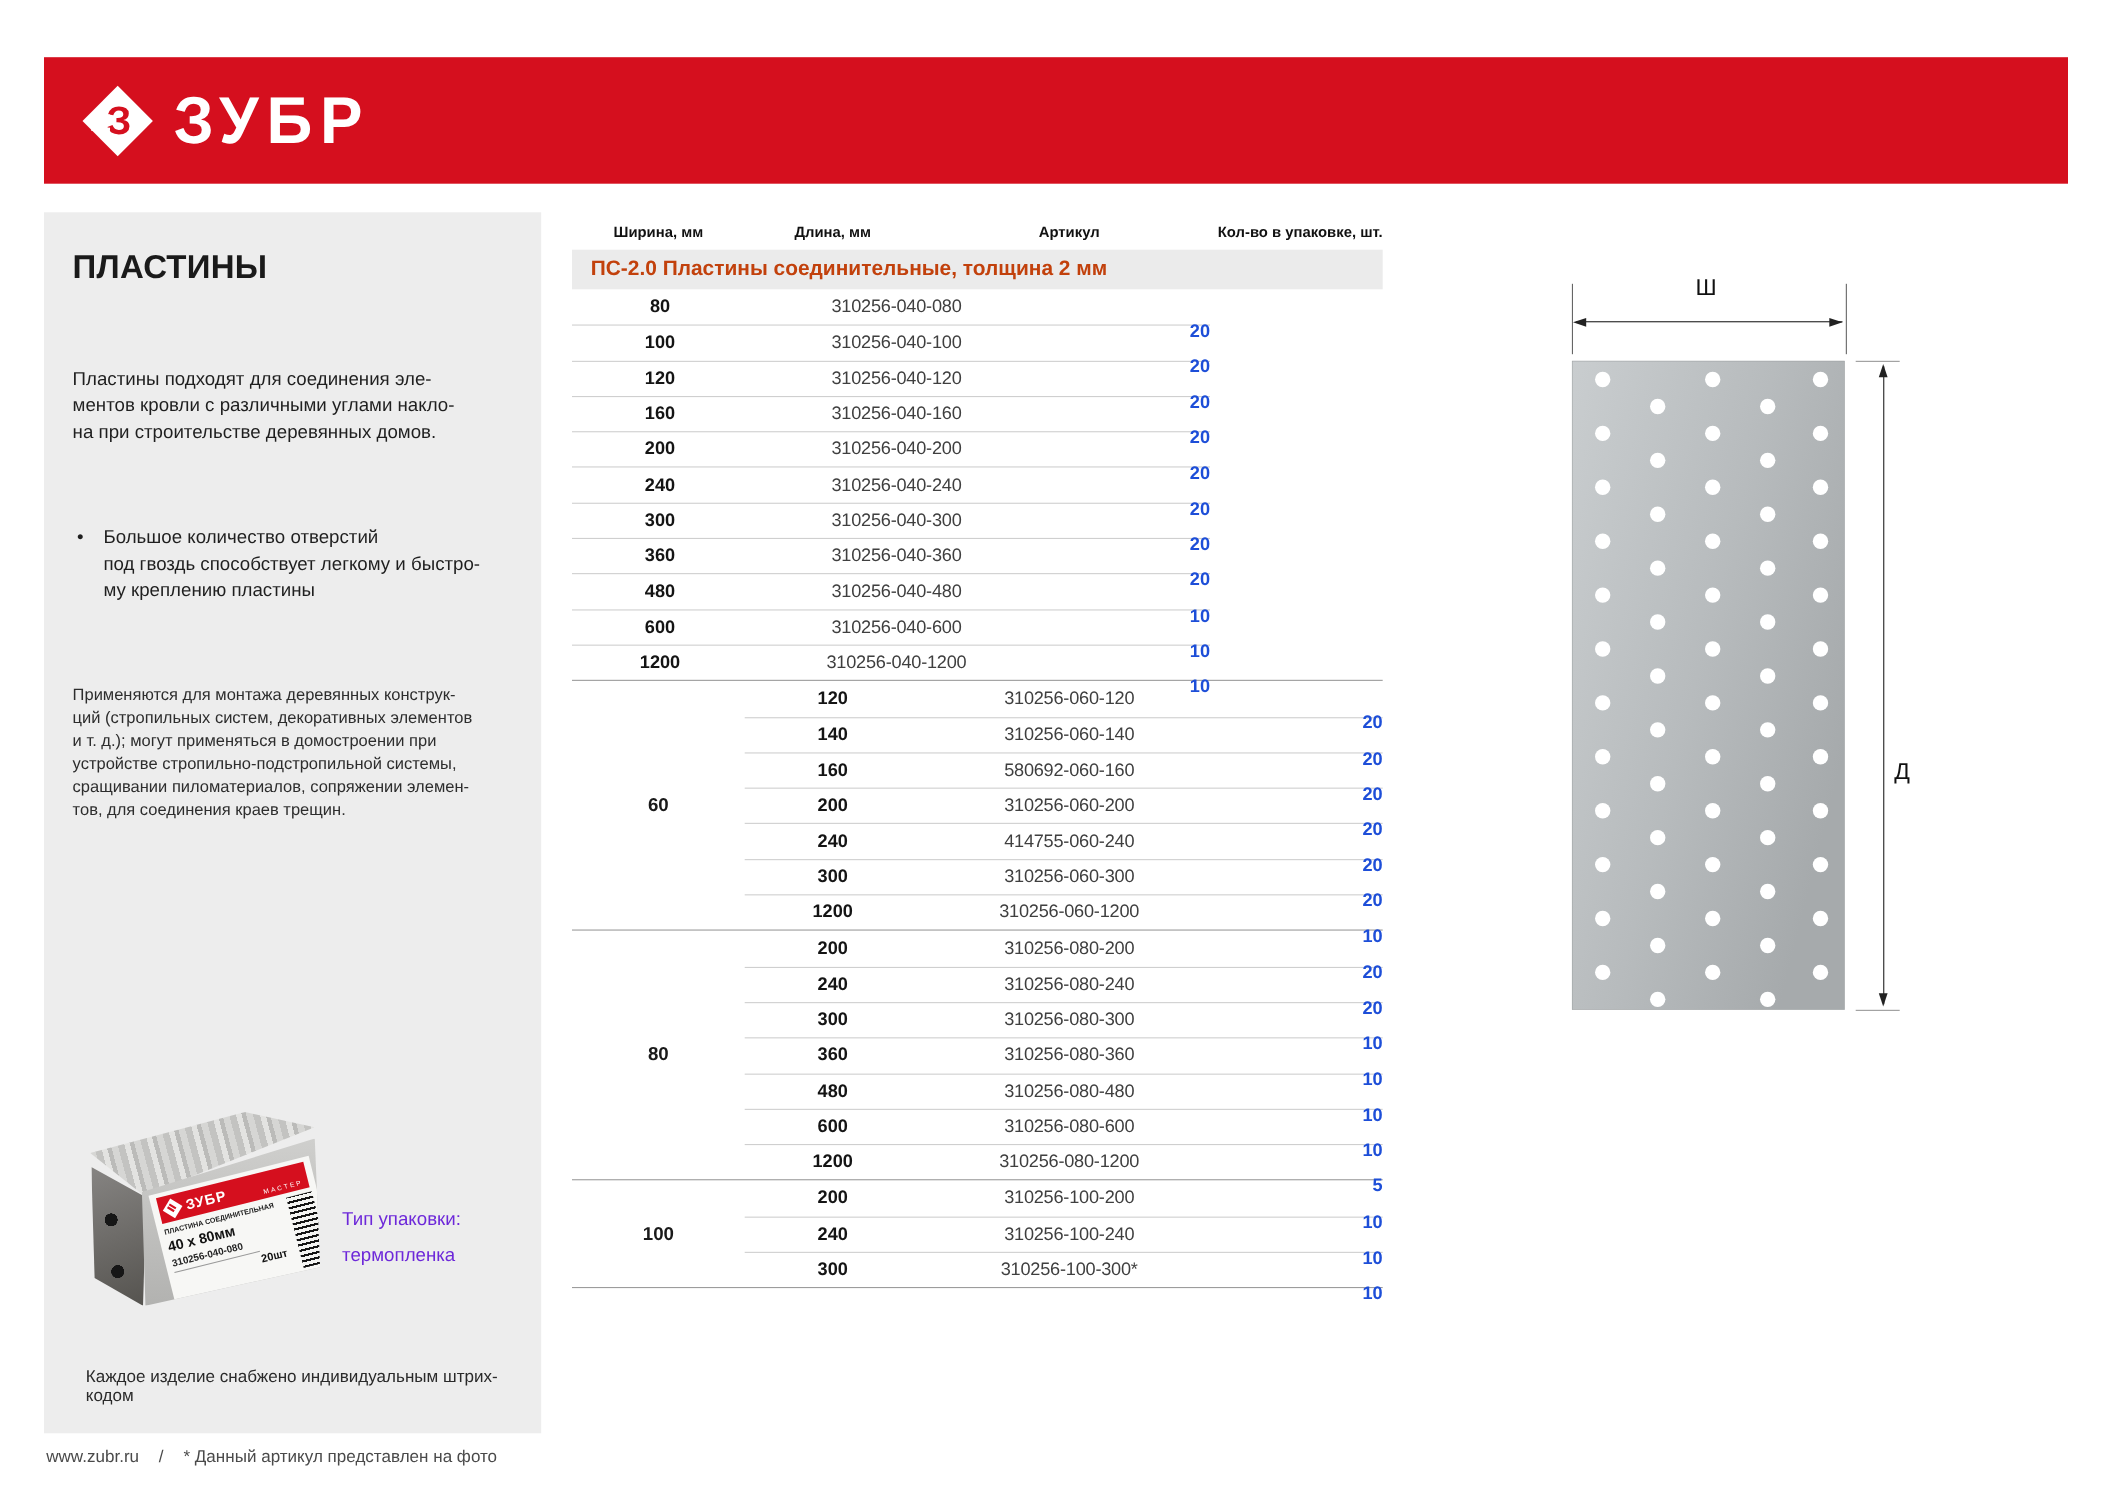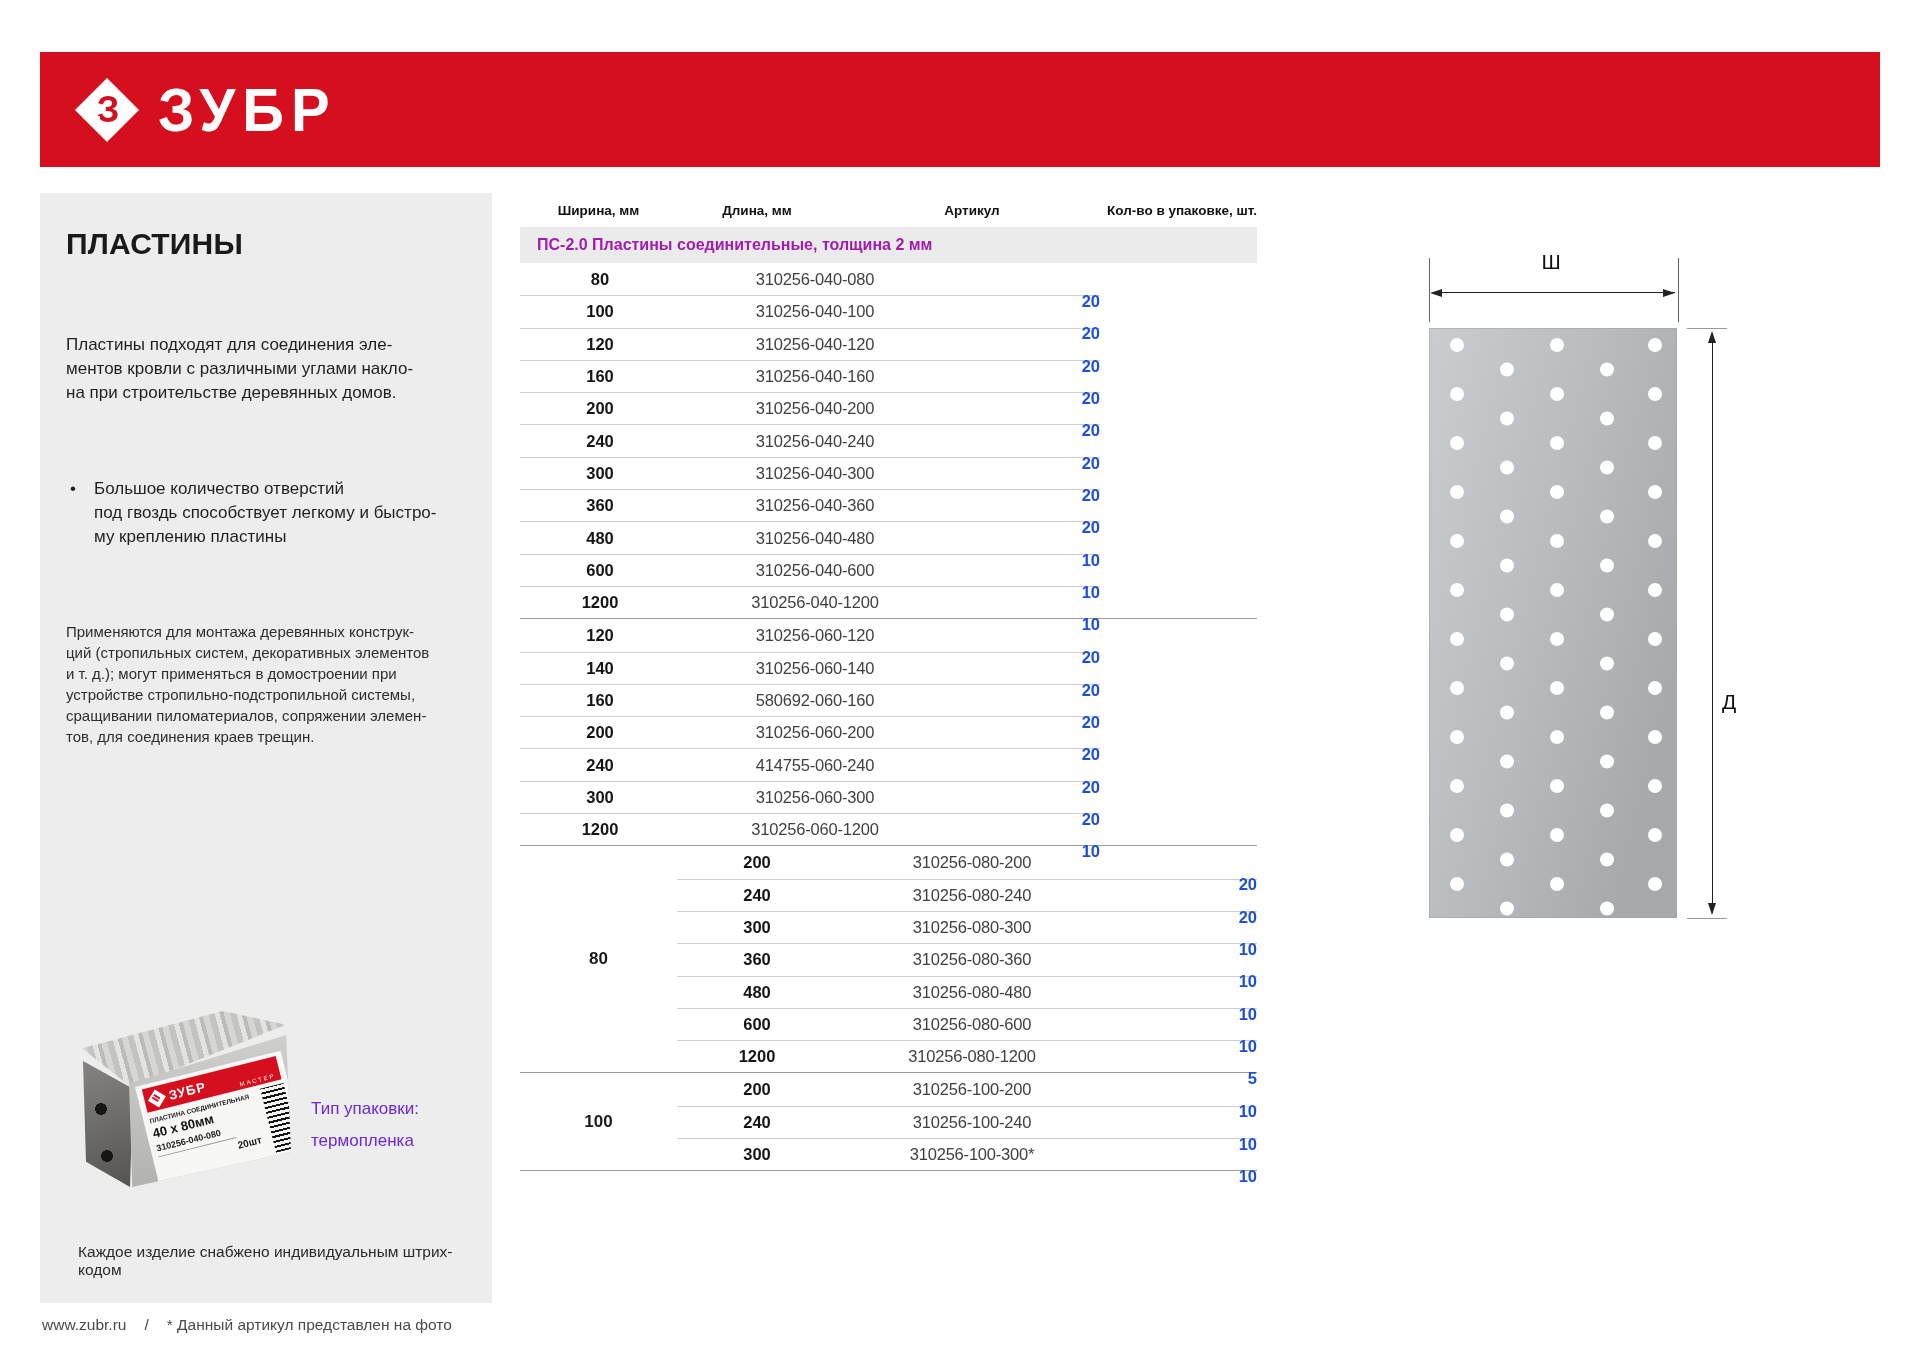--- a/index.html
+++ b/index.html
@@ -53,21 +53,21 @@
                background:repeating-linear-gradient(0deg,#141414 0 2px,#f4f4f2 2px 5px);}
   .pkg-caption{font-size:17px;line-height:32px;white-space:pre-line;color:#6d28d9;padding-bottom:36px;}
   .sb-note{font-size:15.5px;color:#2a2a2a;margin:6px 0 0 12px;}
 
   
   .tablewrap{position:absolute;left:520px;top:203px;width:737px;}
   .thead{display:flex;height:24px;align-items:flex-start;}
   .thead div{font-size:13.5px;font-weight:bold;text-align:center;white-space:nowrap;color:#111;}
   .th-w{width:157px;}.th-l{width:160px;}.th-a{width:270px;}.th-q{width:150px;}
   .section{height:36px;background:#ebebeb;display:flex;align-items:center;padding-left:17px;
-           box-sizing:border-box;font-size:16px;font-weight:bold;color:#a21caf;}
+           box-sizing:border-box;font-size:19px;font-weight:bold;color:#c2410c;}
   .group{display:flex;border-bottom:1px solid #9c9c9c;}
   .gw{width:157px;display:flex;align-items:center;justify-content:center;
       font-size:17px;font-weight:bold;}
   .grows{width:580px;}
   .trow{display:flex;height:32.3px;align-items:center;box-sizing:border-box;}
   .trow + .trow{border-top:1px solid #cfcfcf;}
   .c-len{width:160px;text-align:center;font-size:16.5px;font-weight:bold;color:#141414;}
   .c-art{width:270px;text-align:center;font-size:16.5px;color:#3f3f3f;letter-spacing:-0.2px;}
   .c-qty{width:150px;text-align:right;font-size:16.5px;font-weight:bold;color:#1d4ed8;margin-top:44px;}
 
@@ -210,20 +210,21 @@
               <div class="c-qty">10</div>
             </div>
             <div class="trow">
               <div class="c-len">1200</div>
               <div class="c-art">310256-040-1200</div>
               <div class="c-qty">10</div>
             </div>
           </div>
         </div>
         <div class="group">
+          <div class="gw">60</div>
           <div class="grows">
             <div class="trow">
               <div class="c-len">120</div>
               <div class="c-art">310256-060-120</div>
               <div class="c-qty">20</div>
             </div>
             <div class="trow">
               <div class="c-len">140</div>
               <div class="c-art">310256-060-140</div>
               <div class="c-qty">20</div>

